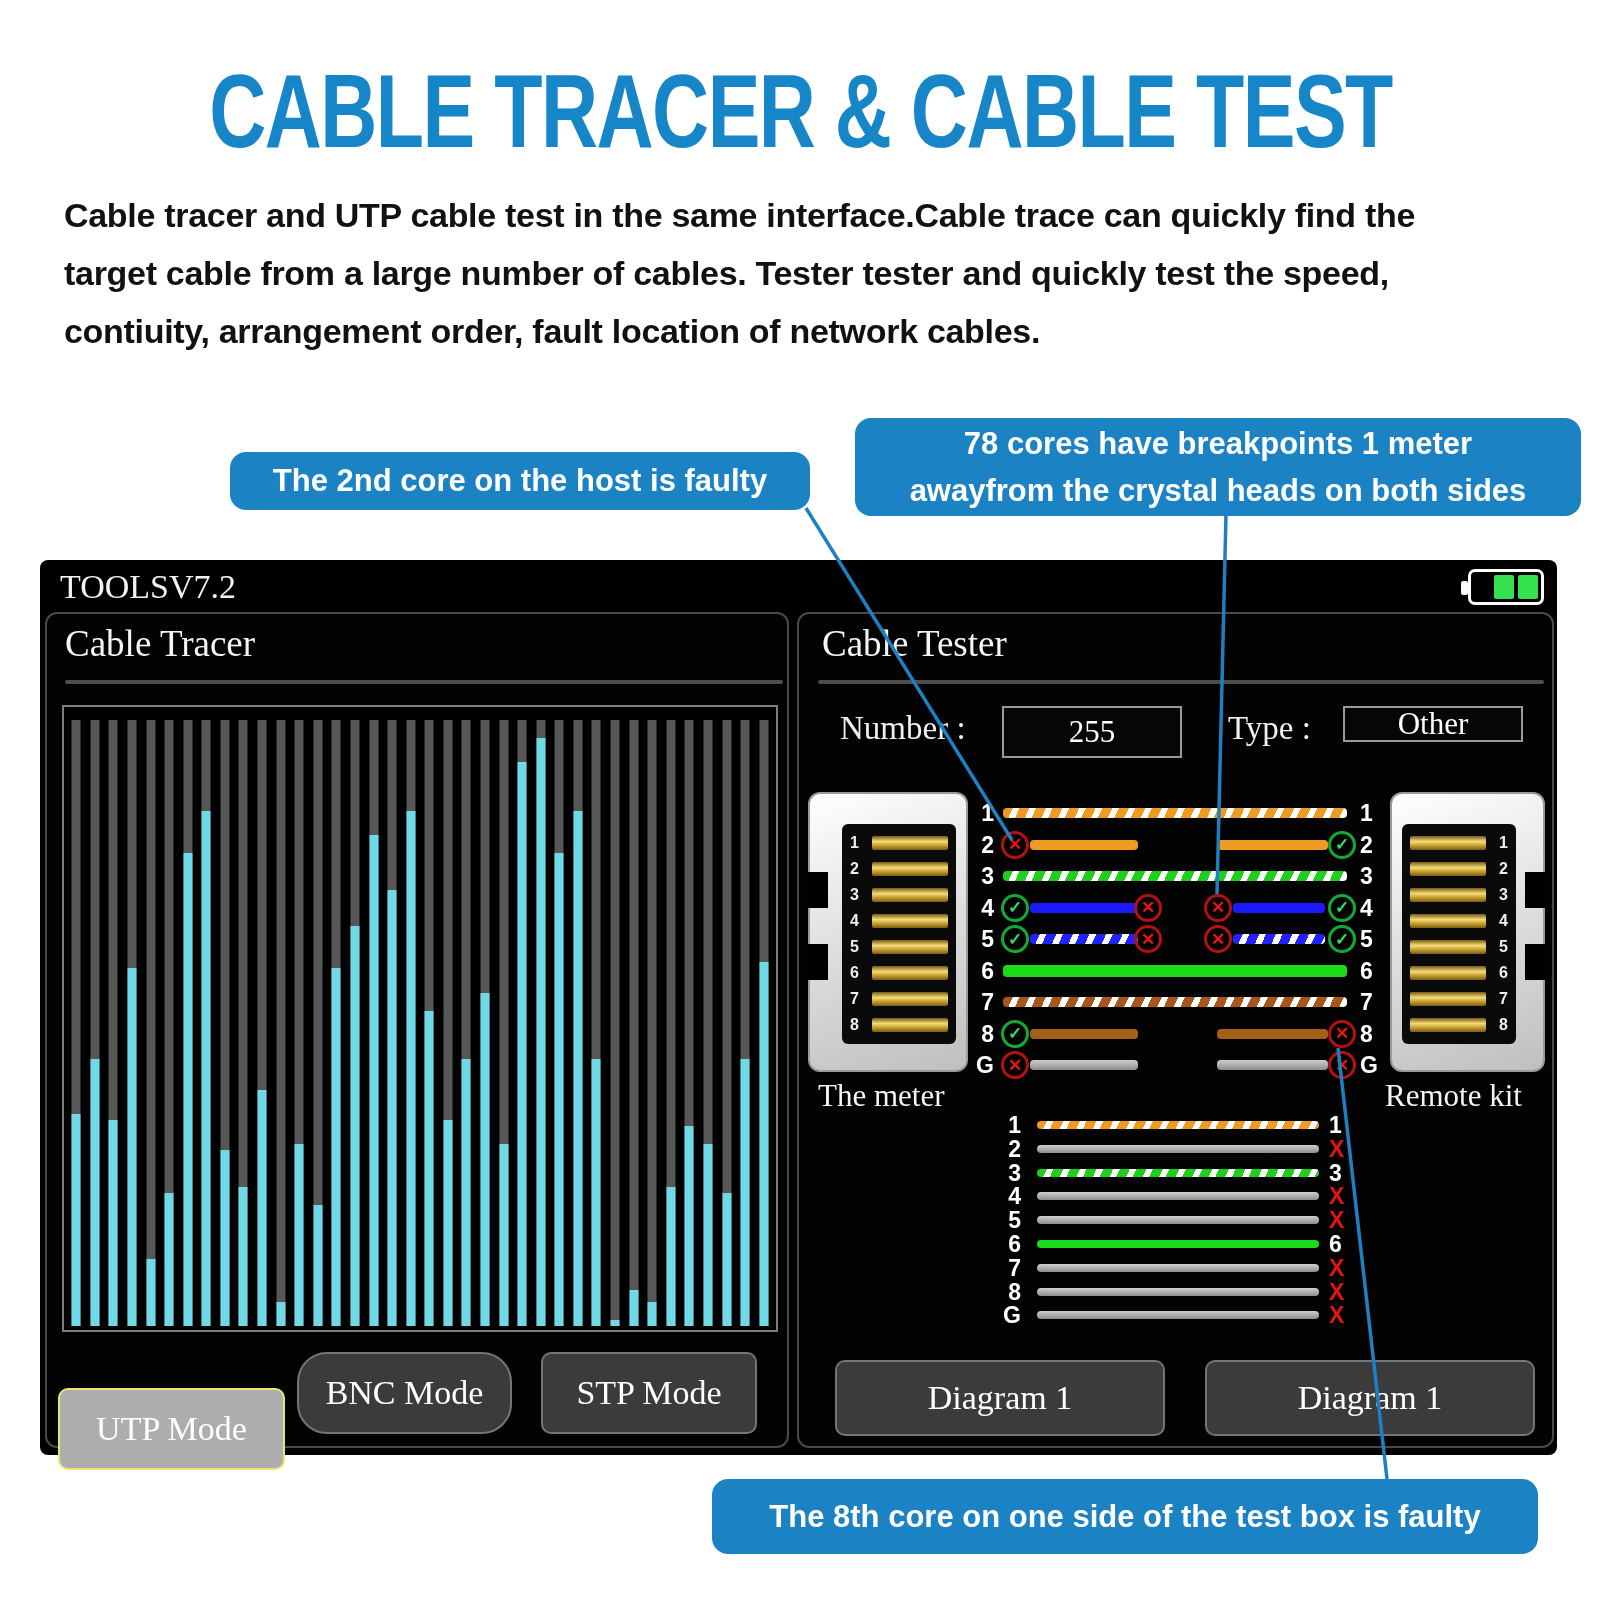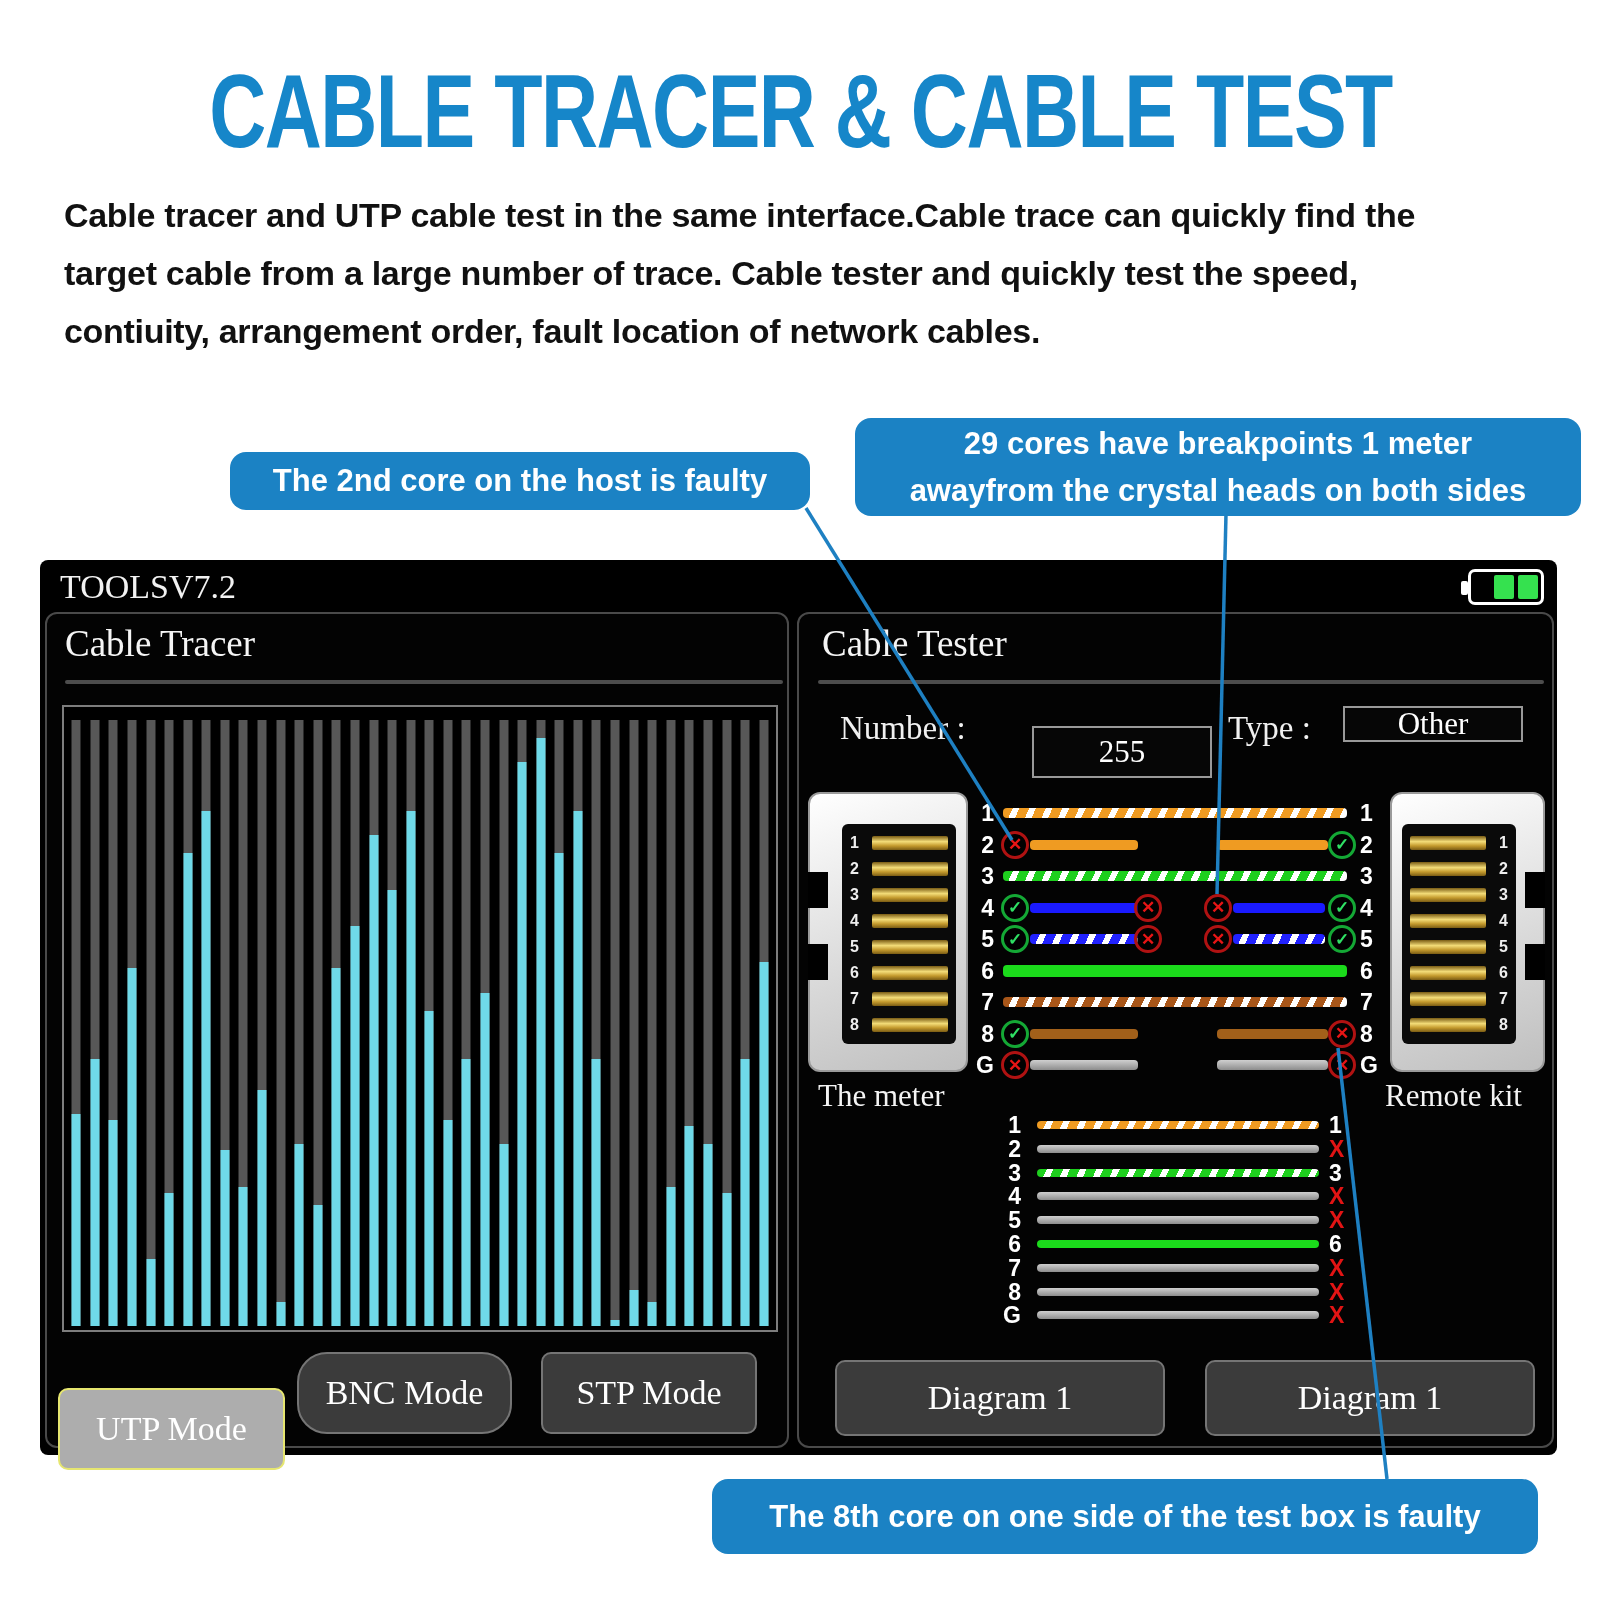--- a/index.html
+++ b/index.html
@@ -104,26 +104,26 @@
     background:rgba(0,0,0,.55);z-index:5;}
   .ic-x{border-color:#b01212;color:#e81515;}
   .ic-check{border-color:#14a835;color:#2fe064;}
 </style>
 </head>
 <body>
 
 <div class="abs main-title">CABLE TRACER &amp; CABLE TEST</div>
 <div class="abs desc">
   <div>Cable tracer and UTP cable test in the same interface.Cable trace can quickly find the</div>
-  <div>target cable from a large number of trace. Cable tester and quickly test the speed,</div>
+  <div>target cable from a large number of cables. Tester tester and quickly test the speed,</div>
   <div>contiuity, arrangement order, fault location of network cables.</div>
 </div>
 
 <div class="abs callout co1">The 2nd core on the host is faulty</div>
-<div class="abs callout co2">29 cores have breakpoints 1 meter
+<div class="abs callout co2">78 cores have breakpoints 1 meter
 awayfrom the crystal heads on both sides</div>
 <div class="abs callout co3">The 8th core on one side of the test box is faulty</div>
 
 <svg id="leaders" class="abs" width="1601" height="1601">
   <line x1="806" y1="508" x2="1012" y2="840" stroke="#1e80c2" stroke-width="3.5"></line>
   <line x1="1226" y1="514" x2="1217" y2="894" stroke="#1e80c2" stroke-width="3.5"></line>
   <line x1="1338" y1="1048" x2="1387" y2="1479" stroke="#1e80c2" stroke-width="3.5"></line>
 </svg>
 
 <div class="abs screen">
@@ -294,21 +294,21 @@
       <div class="dev-btn active" style="left: 18px; top: 828px; width: 227px; height: 82px;">UTP Mode</div>
       <div class="dev-btn" style="left: 257px; top: 792px; width: 215px; height: 82px; border-radius: 30px;">BNC Mode</div>
       <div class="dev-btn" style="left: 501px; top: 792px; width: 216px; height: 82px;">STP Mode</div>
     </div>
 
   <div class="abs panel panel-right"></div>
   <div class="abs panel-title pt-right">Cable Tester</div>
   <div class="abs divider dv-right"></div>
 
   <div class="abs fld-label" style="left:800px;top:150px;">Number :</div>
-  <div class="abs fld-box" style="left:992px;top:146px;width:180px;height:52px;margin-top:20px;">255</div>
+  <div class="abs fld-box" style="left:962px;top:146px;width:180px;height:52px;">255</div>
   <div class="abs fld-label" style="left:1188px;top:150px;">Type :</div>
   <div class="abs fld-box" style="left:1303px;top:146px;width:180px;height:36px;">Other</div>
 
   <div class="abs rj45" id="rj45-left" style="left:768px;top:232px;width:160px;height:280px;">
     <div class="notch" style="left:-2px;top:78px;width:20px;height:36px;"></div>
     <div class="notch" style="left:-2px;top:150px;width:20px;height:36px;"></div>
     <div class="inner" style="left:32px;top:30px;width:114px;height:220px;">
         <div class="pinrow">
           <span class="pinnum" style="margin-right: 6px;">1</span>
           <div class="pinbar"></div>

